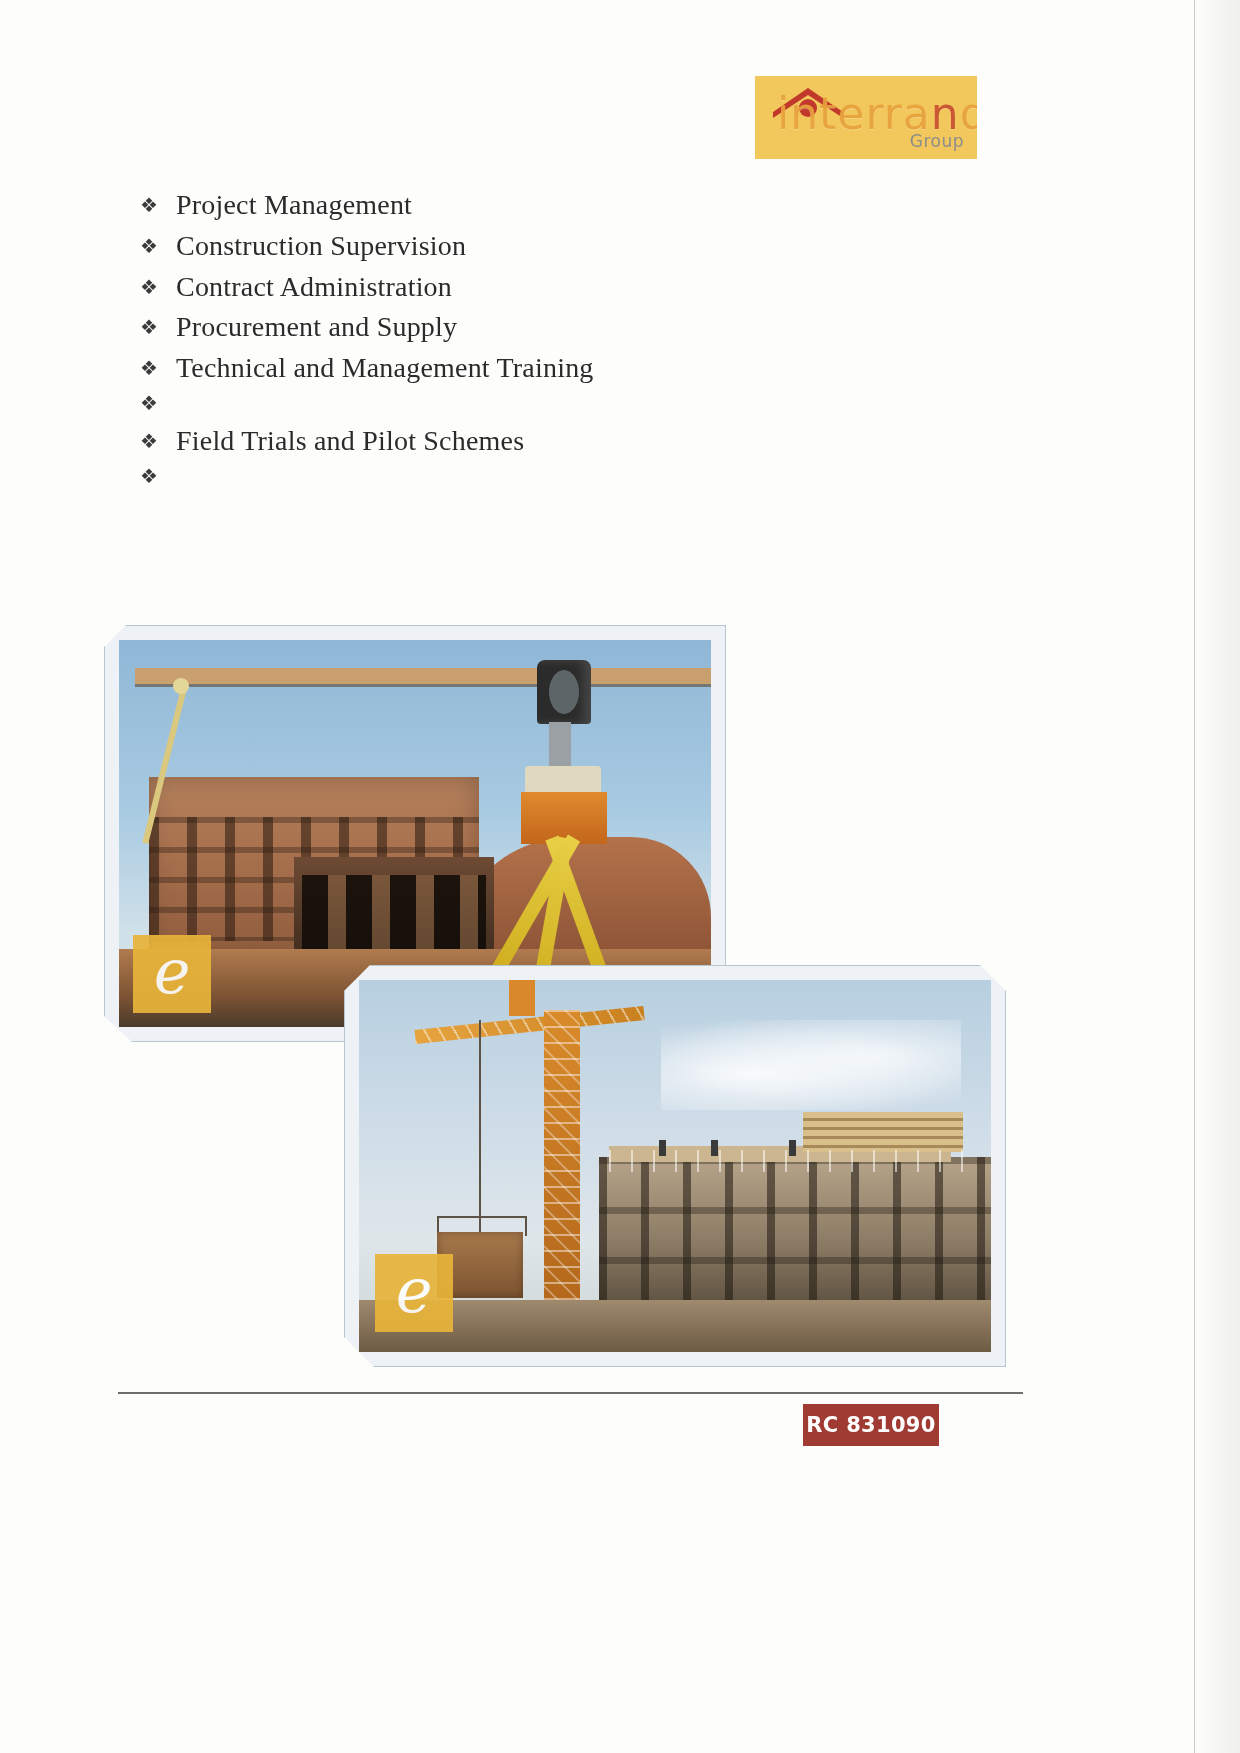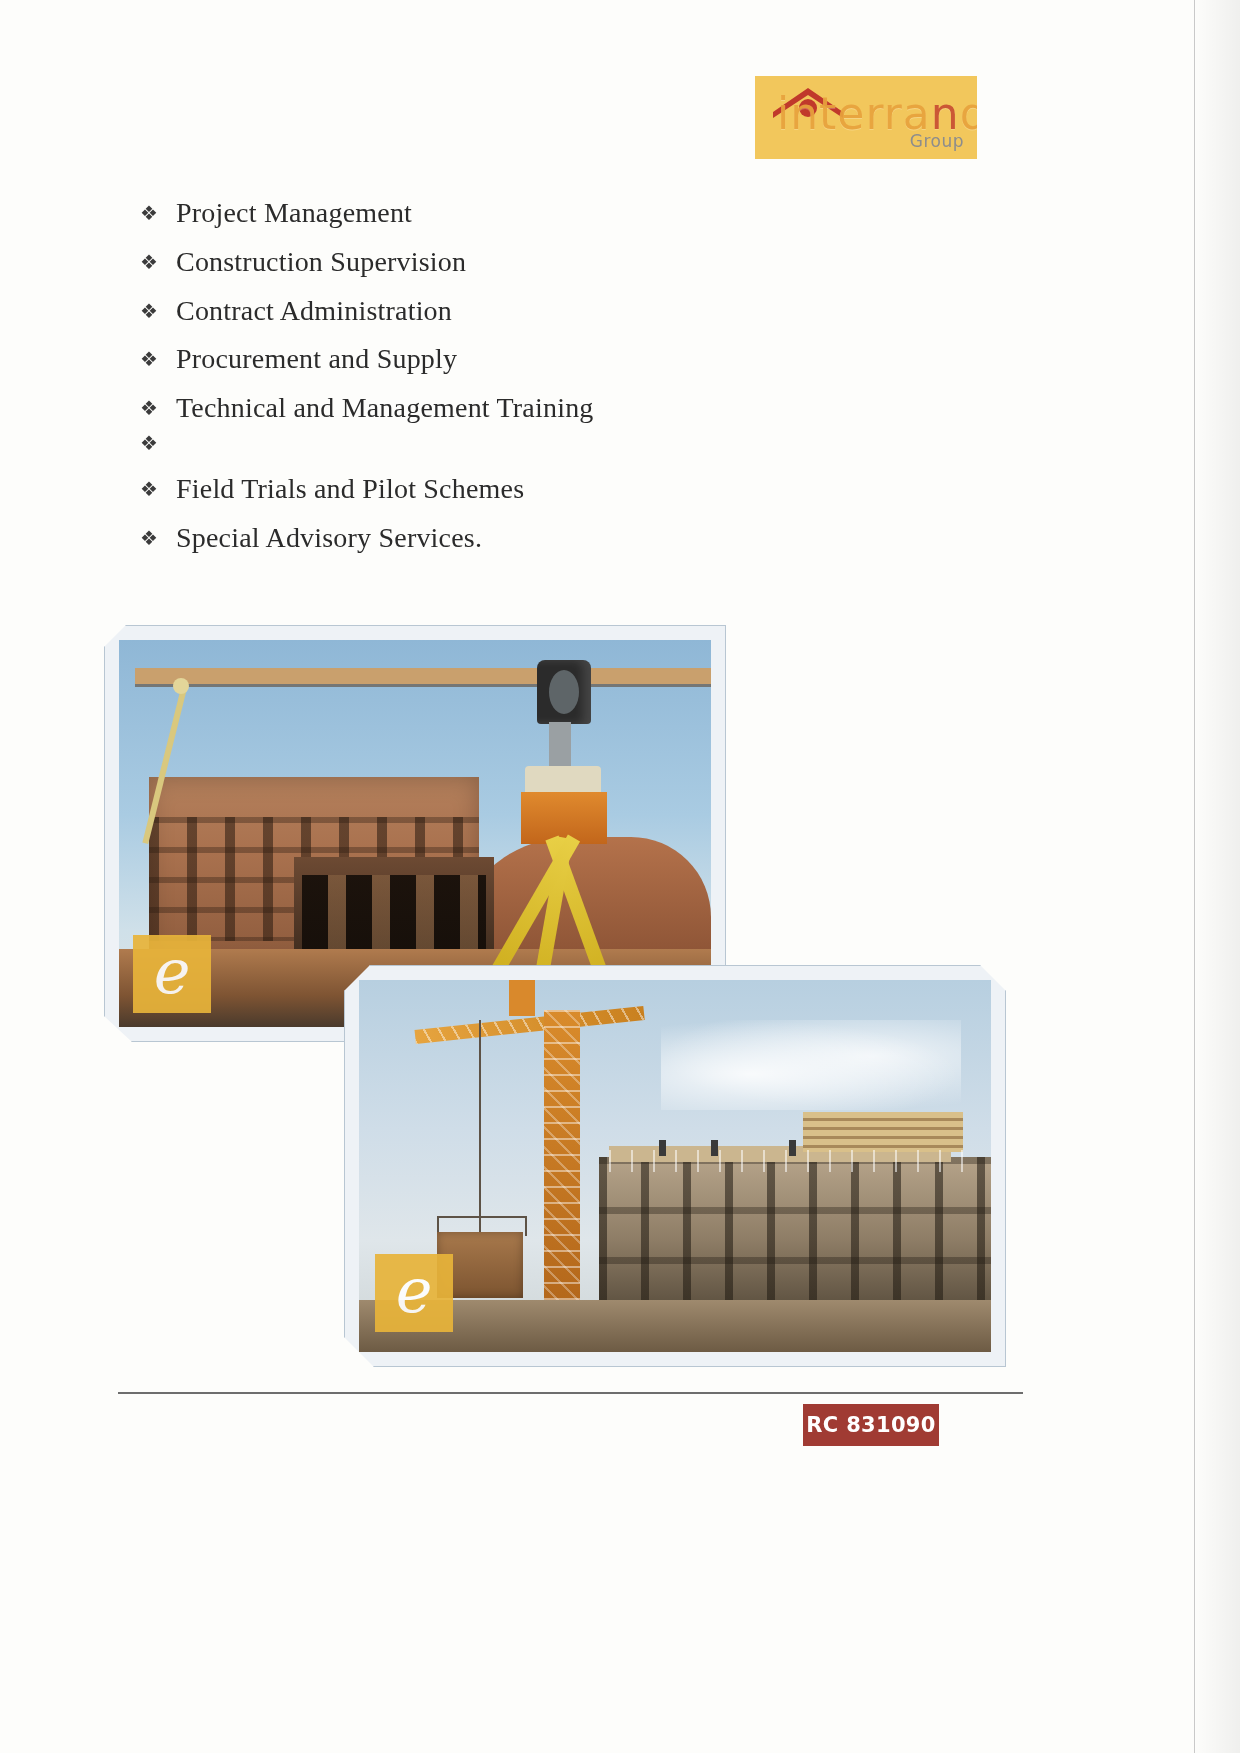--- a/index.html
+++ b/index.html
@@ -103,21 +103,20 @@
     font-size: 20px;
     font-family: "DejaVu Sans", sans-serif;
     text-align: left;
     position: relative;
     top: -2px;
   }
   .bullet-text {
     font-size: 28px;
     color: #2b2b2b;
     letter-spacing: .2px;
-    margin-top: 8px;
   }
   .section-heading {
     font-size: 28px;
     font-weight: bold;
     margin: 26px 0 14px -2px;
     color: #1a1a1a;
     letter-spacing: .1px;
   }
 
   
@@ -398,21 +397,20 @@
   </div>
   <div class="bullet-row">
     <span class="bullet-mark">❖</span>
   </div>
   <div class="bullet-row">
     <span class="bullet-mark">❖</span>
     <span class="bullet-text">Field Trials and Pilot Schemes</span>
   </div>
   <div class="bullet-row">
     <span class="bullet-mark">❖</span>
-    <span class="bullet-text">Special Advisory Services.</span>
   </div>
 </div>
 
 <div class="photos">
 
   <div class="photo-frame photo1">
     <div class="photo-inner">
       <div class="sky1"></div>
       <div class="hill1"></div>
       <div class="building1"></div>

